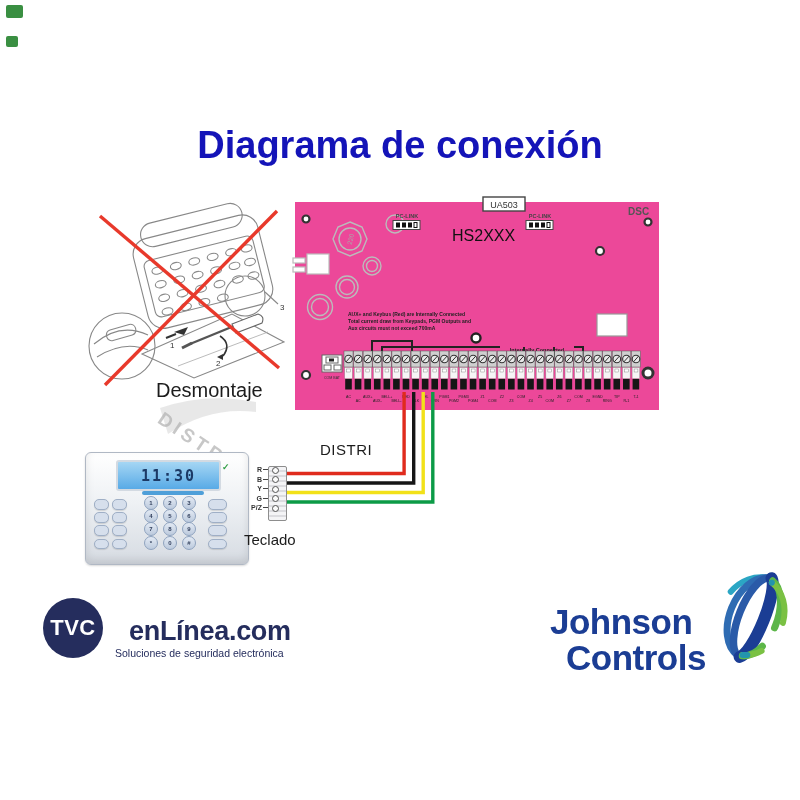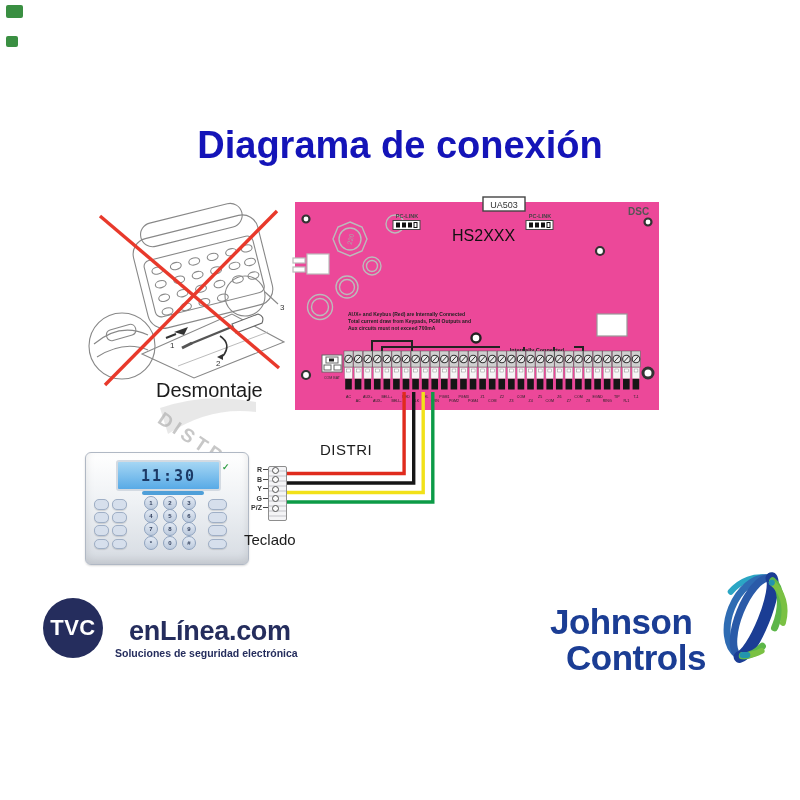--- a/index.html
+++ b/index.html
@@ -52,21 +52,21 @@
   .kp-pill.wide{width:17px;}
   .kp-round{position:absolute;width:12px;height:12px;border-radius:50%;
             background:linear-gradient(180deg,#e3eaf4,#bccadd);border:1px solid #8fa3bf;
             font-size:6px;line-height:12px;text-align:center;color:#33415e;font-weight:bold;}
 
   
   #tvc-circle{left:0;top:2px;width:60px;height:60px;border-radius:50%;
               background:var(--navy,#252d5d);display:flex;align-items:center;justify-content:center;}
   #tvc-circle span{color:#fff;font-weight:bold;font-size:22px;letter-spacing:.5px;}
   #tvc-name{left:66px;top:20px;font-size:27px;font-weight:bold;color:var(--navy,#252d5d);letter-spacing:-.3px;margin-left:20px;}
-  #tvc-tagline{left:72px;top:51px;font-size:10.5px;font-weight:bold;color:var(--navy,#252d5d);}
+  #tvc-tagline{left:72px;top:51px;font-size:10.5px;font-weight:normal;color:var(--navy,#252d5d);}
 
   
   #jc-line1{left:2px;top:6px;font-size:35px;font-weight:bold;color:var(--jc-blue,#1b3d94);letter-spacing:-.5px;}
   #jc-line2{left:18px;top:42px;font-size:35px;font-weight:bold;color:var(--jc-blue,#1b3d94);letter-spacing:-.5px;}
 
   svg text{font-family:"Liberation Sans",sans-serif;}
 </style>
 </head>
 <body>
 

